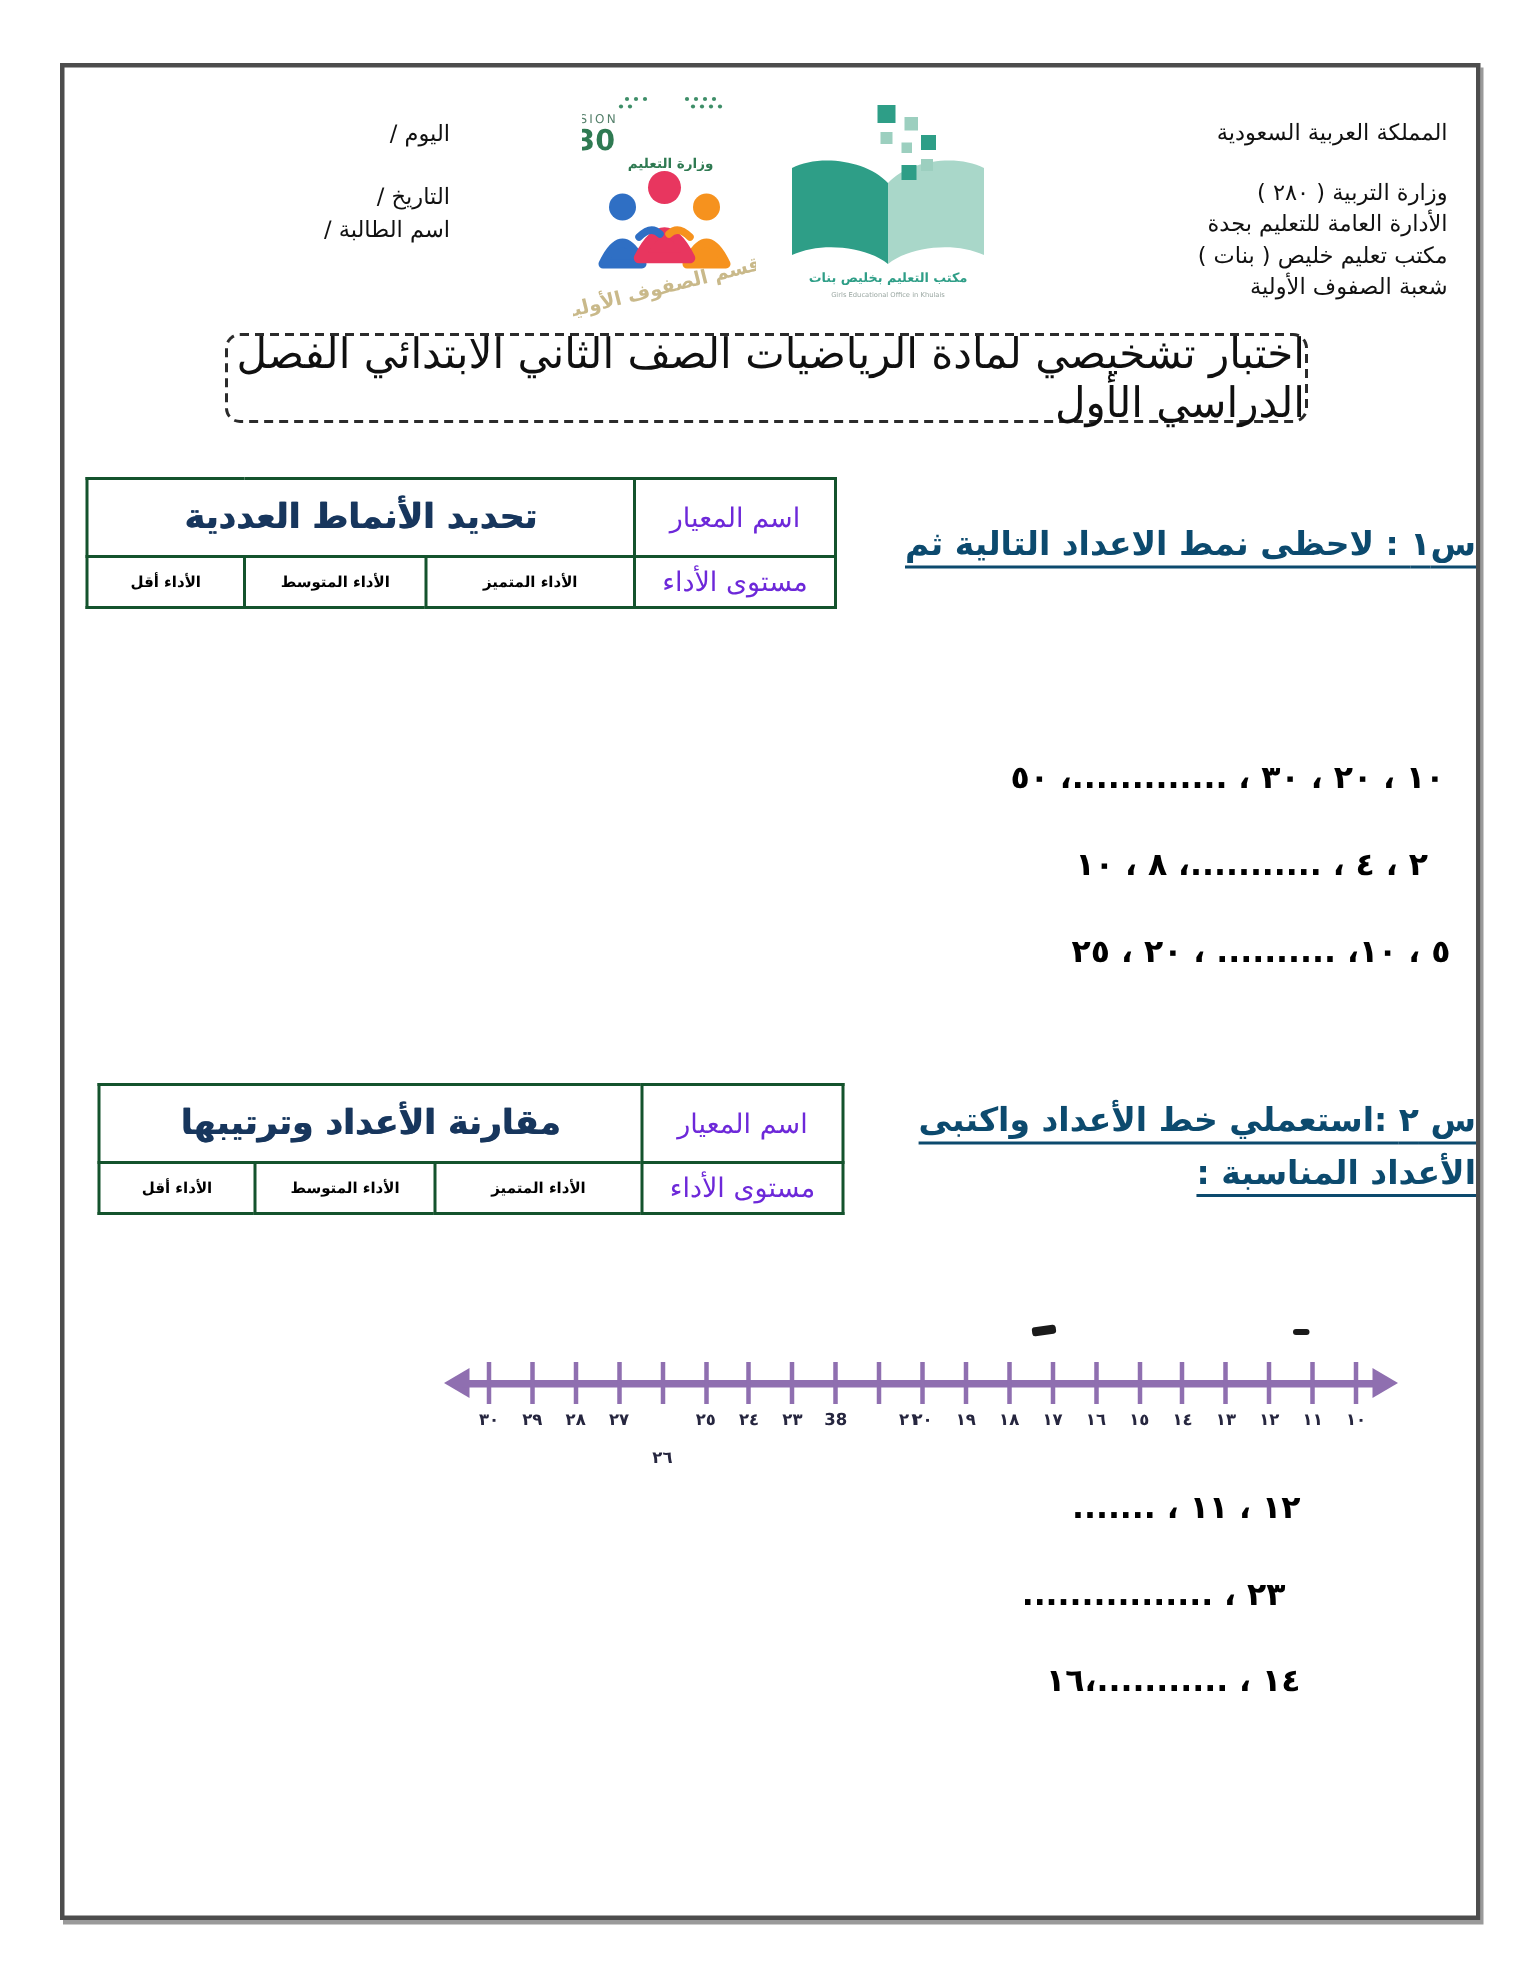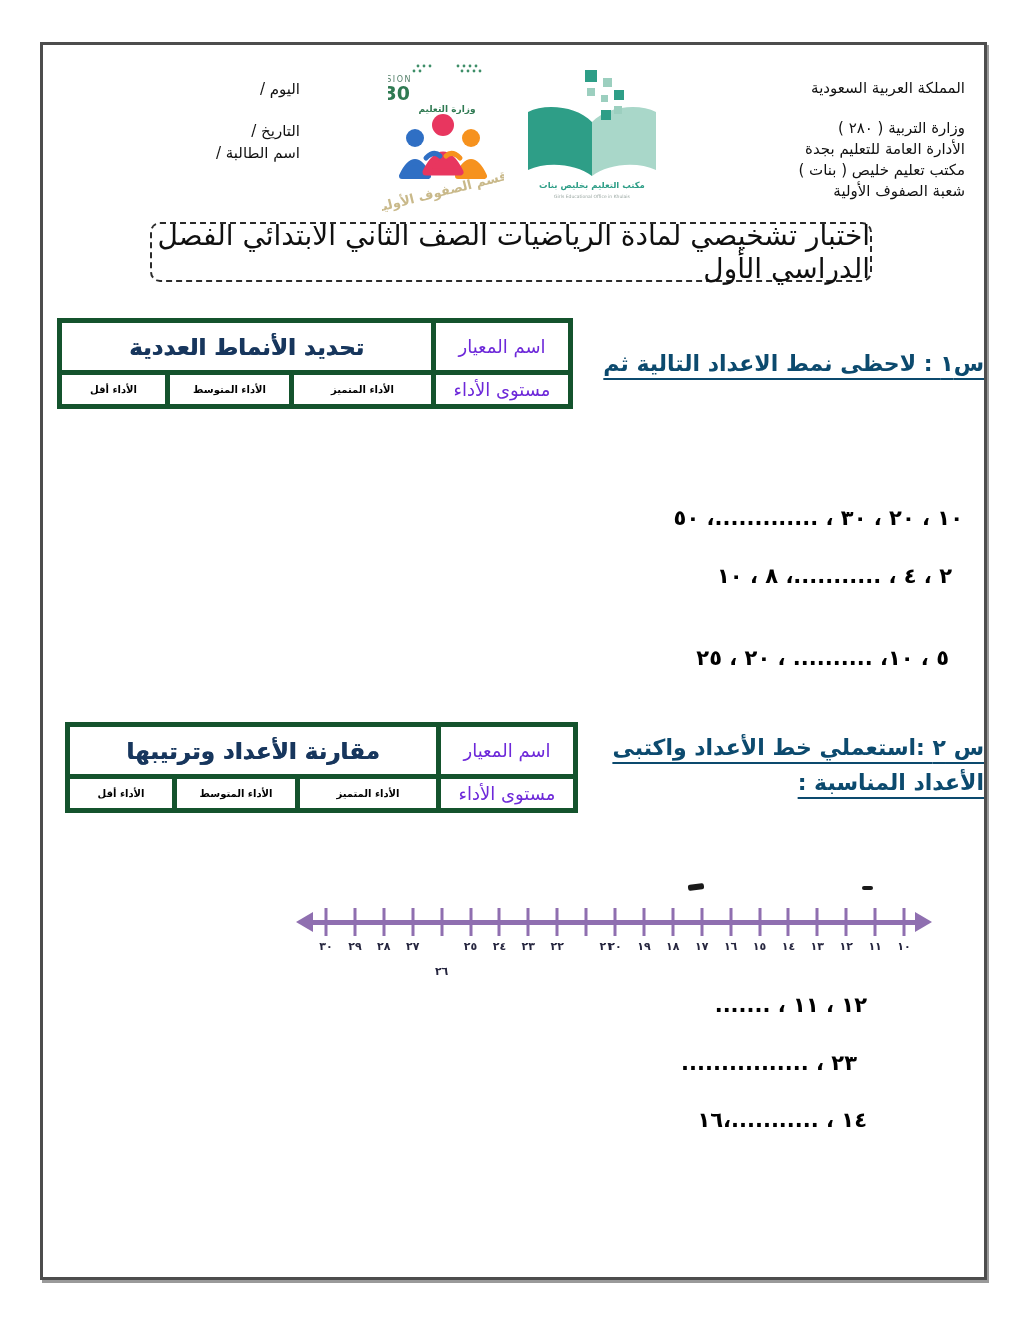--- a/index.html
+++ b/index.html
@@ -25,21 +25,21 @@
   .logo-people{position:absolute;left:382px;top:112px;width:122px;height:100px;}
   
   .title-box{
     position:absolute;left:150px;top:222px;width:718px;height:56px;
     border:2px dashed #2b2b2b;border-radius:10px;
     display:flex;align-items:center;justify-content:center;
     font-size:28px;color:#101010;letter-spacing:.2px;
   }
   
   .crit{position:absolute;border-collapse:collapse;direction:rtl;table-layout:fixed;}
-  .crit td{border:5px solid #14532d;padding:0 6px;text-align:center;vertical-align:middle;
+  .crit td{border:2px solid #14532d;padding:0 6px;text-align:center;vertical-align:middle;
     background:#fff;overflow:hidden;white-space:nowrap;}
   .crit .green{color:#6d28d9;font-size:18px;}
   .crit .deco{color:#17365D;font-weight:bold;font-size:23px;
     text-shadow:.6px 0 0 #17365D;}
   .crit .lvl{font-weight:bold;font-size:10px;color:#000;}
   #table1{left:57px;top:318px;}
   #table2{left:65px;top:722px;}
   .crit .r1{height:52px;}
   .crit .r2{height:34px;}
   
@@ -155,21 +155,21 @@
     </tr>
   </tbody>
     </table>
 
   <div class="question" id="q1">
     <div class="qline">س١ : لاحظى نمط الاعداد التالية ثم</div>
   </div>
 
   <div class="seq" style="top:506px;right:57px;">١٠ ، ٢٠ ، ٣٠ ، .............، ٥٠</div>
   <div class="seq" style="top:564px;right:68px;">٢ ، ٤ ، ...........، ٨ ، ١٠</div>
-  <div class="seq" style="top:622px;right:71px;margin-top:24px;">٥ ، ١٠، .......... ، ٢٠ ، ٢٥</div>
+  <div class="seq" style="top:622px;right:53px;">٥ ، ١٠، .......... ، ٢٠ ، ٢٥</div>
 
   <table class="crit" id="table2">
     <tbody>
         <tr class="r1">
       <td style="width:120px" class="green">اسم المعيار</td>
       <td colspan="3" style="width:320px" class="deco">مقارنة الأعداد وترتيبها</td>
     </tr>
     <tr class="r2">
       <td class="green">مستوى الأداء</td>
       <td style="width:124px" class="lvl">الأداء المتميز</td>
@@ -216,21 +216,21 @@
       </div>
     <div class="nl-labels" id="nl-labels">
         <div class="nl-label" style="left: 0%;">٣٠</div>
         <div class="nl-label" style="left: 5%;">٢٩</div>
         <div class="nl-label" style="left: 10%;">٢٨</div>
         <div class="nl-label" style="left: 15%;">٢٧</div>
         <div class="nl-label" style="left: 20%; margin-top: 25px;">٢٦</div>
         <div class="nl-label" style="left: 25%;">٢٥</div>
         <div class="nl-label" style="left: 30%;">٢٤</div>
         <div class="nl-label" style="left: 35%;">٢٣</div>
-        <div class="nl-label" style="left: 40%;">٢٢</div>
+        <div class="nl-label" style="left: 40%;">38</div>
         <div class="nl-label" style="left: 45%; margin-left: 20px;">٢١</div>
         <div class="nl-label" style="left: 50%;">٢٠</div>
         <div class="nl-label" style="left: 55%;">١٩</div>
         <div class="nl-label" style="left: 60%;">١٨</div>
         <div class="nl-label" style="left: 65%;">١٧</div>
         <div class="nl-label" style="left: 70%;">١٦</div>
         <div class="nl-label" style="left: 75%;">١٥</div>
         <div class="nl-label" style="left: 80%; text-align: center;">١٤</div>
         <div class="nl-label" style="left: 85%;">١٣</div>
         <div class="nl-label" style="left: 90%;">١٢</div>

